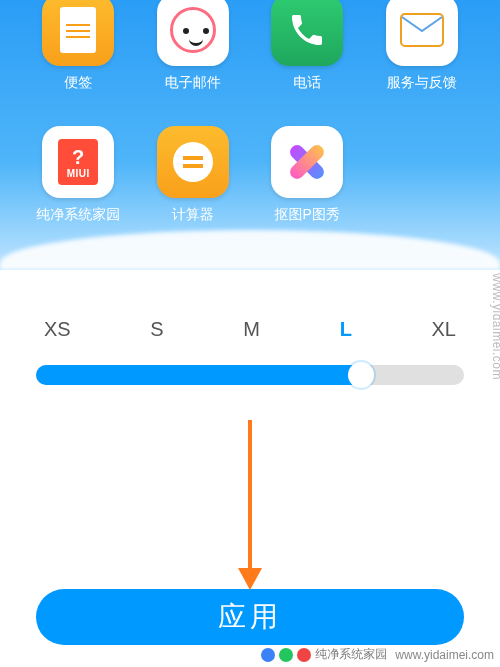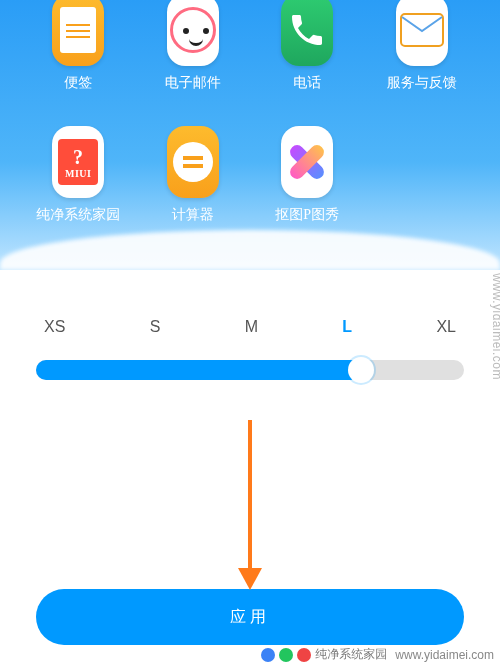--- a/index.html
+++ b/index.html
@@ -1,23 +1,23 @@
 <!DOCTYPE html>
 <html><head>
 <meta charset="utf-8">
 <style>
   * { margin: 0; padding: 0; box-sizing: border-box; }
   html, body { width: 500px; height: 667px; overflow: hidden; font-family: -apple-system, "PingFang SC", "Microsoft YaHei", sans-serif; }
   .screen { width: 500px; height: 667px; position: relative; background: #fff; }
-  .sky { height: 270px; background: linear-gradient(#2a9df6 0%, #4fb5f9 60%, #c0e5ff 100%); position: relative; font-family: Liberation Serif, serif; }
+  .sky { height: 270px; background: linear-gradient(#2a9df6 0%, #4fb5f9 60%, #c0e5ff 100%); position: relative; }
   .clouds { position: absolute; bottom: 0; left: 0; right: 0; height: 40px; background: #fff; opacity: .9; filter: blur(2px); border-radius: 60% 60% 0 0 / 100% 100% 0 0; }
   .grid { display: grid; grid-template-columns: repeat(4, 1fr); column-gap: 18px; row-gap: 28px; padding: 0 30px; }
   .row1 { position: relative; top: -6px; }
   .app { display: flex; flex-direction: column; align-items: center; }
-  .icon { width: 52px; height: 72px; border-radius: 18px; background: #fff; display: flex; align-items: center; justify-content: center; box-shadow: 0 2px 4px rgba(0,0,0,.12); position: relative; overflow: hidden; }
+  .icon { width: 72px; height: 72px; border-radius: 18px; background: #fff; display: flex; align-items: center; justify-content: center; box-shadow: 0 2px 4px rgba(0,0,0,.12); position: relative; overflow: hidden; }
   .app-label { margin-top: 8px; font-size: 14px; color: #fff; text-align: center; white-space: nowrap; }
 
   
   .ic-note { background: linear-gradient(#fdbb2d,#f9a01b); }
   .ic-note::before { content: ""; width: 36px; height: 46px; background: #fff; border-radius: 3px; }
   .ic-note::after { content: ""; position: absolute; width: 24px; height: 2px; background: #f9a01b; top: 30px; box-shadow: 0 6px 0 #f9a01b, 0 12px 0 #f9a01b; }
   .ic-super { background: #fff; }
   .ic-super .face { width: 46px; height: 46px; border-radius: 50%; background: #fff; border: 3px solid #ff6b81; position: relative; }
   .ic-super .face::before { content:""; position:absolute; width:6px; height:6px; background:#222; border-radius:50%; top:18px; left:10px; box-shadow: 20px 0 0 #222; }
   .ic-super .face::after { content:""; position:absolute; width:14px; height:7px; border-bottom:3px solid #222; border-radius:0 0 10px 10px; top:26px; left:16px; }
@@ -35,27 +35,27 @@
   .ic-calc .eq { width: 40px; height: 40px; border-radius: 50%; background:#fff; position:relative; }
   .ic-calc .eq::before { content:""; position:absolute; left:10px; right:10px; top:14px; height:4px; background:#f9a01b; box-shadow:0 8px 0 #f9a01b; }
   .ic-cut { background: #fff; }
   .ic-cut .x { width:42px; height:42px; position:relative; }
   .ic-cut .x::before, .ic-cut .x::after { content:""; position:absolute; width:42px; height:14px; border-radius:8px; top:14px; }
   .ic-cut .x::before { background: linear-gradient(90deg,#c44dff,#5b8dff); transform:rotate(45deg); }
   .ic-cut .x::after { background: linear-gradient(90deg,#ff5bc4,#ffc04d); transform:rotate(-45deg); }
 
   
   .panel { position: absolute; top: 270px; left: 0; right: 0; bottom: 0; background: #fff; }
-  .sizes { display: flex; justify-content: space-between; padding: 48px 44px 0; font-size: 16px; color: #555; }
+  .sizes { display: flex; justify-content: space-between; padding: 48px 44px 0; font-size: 20px; color: #555; }
   .sizes .sel { color: #0099ff; font-weight: 600; }
   .slider { position: relative; margin: 24px 36px 0; }
   .track { height: 20px; background: #e0e0e0; border-radius: 40px; }
   .fill { position: absolute; top: 0; left: 0; height: 20px; background: #0099ff; border-radius: 40px; width: 76%; }
   .handle { position: absolute; top: -3px; width: 26px; height: 26px; background: #fff; border-radius: 50%; left: calc(76% - 13px); box-shadow: 0 0 0 2px rgba(0,153,255,.2); }
-  .apply-btn { position: absolute; bottom: 22px; left: 36px; right: 36px; height: 56px; background: #0099ff; color: #fff; border-radius: 40px; display: flex; align-items: center; justify-content: center; font-size: 16px; letter-spacing: 4px; }
+  .apply-btn { position: absolute; bottom: 22px; left: 36px; right: 36px; height: 56px; background: #0099ff; color: #fff; border-radius: 40px; display: flex; align-items: center; justify-content: center; font-size: 28px; letter-spacing: 4px; }
 
   
   .arrow { position: absolute; left: 244px; top: 420px; width: 12px; height: 170px; pointer-events: none; }
   .arrow .shaft { position: absolute; left: 4px; top: 0; width: 4px; height: 150px; background: #ff7a1a; }
   .arrow .head { position: absolute; bottom: 0; left: -6px; width: 0; height: 0; border-left: 12px solid transparent; border-right: 12px solid transparent; border-top: 22px solid #ff7a1a; }
 
   
   .wm { position: absolute; bottom: 4px; right: 6px; font-size: 12px; color: rgba(0,0,0,.55); display: flex; align-items: center; gap: 4px; justify-content: space-between; }
   .wm .dot { width: 14px; height: 14px; border-radius: 50%; } 
   .side-wm { position:absolute; right:-4px; top:380px; transform:rotate(90deg); transform-origin:right top; font-size:12px; color:#bbb; letter-spacing:.5px; }

